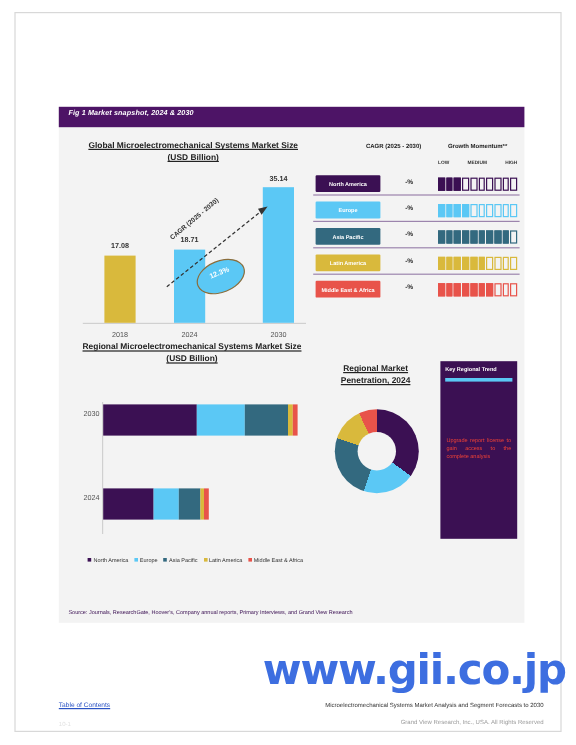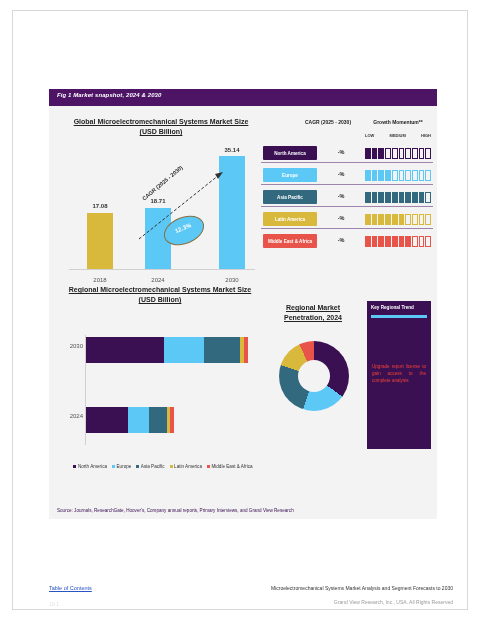--- a/index.html
+++ b/index.html
@@ -612,19 +612,20 @@
 
     <div class="trendbox">
       <div class="trend-title">Key Regional Trend</div>
       <div class="trend-rule"></div>
       <div class="trend-body">Upgrade report license to gain access to the complete analysis</div>
     </div>
 
     <div class="source">Source: Journals, ResearchGate, Hoover's, Company annual reports, Primary Interviews, and Grand View Research</div>
   </div>
 
+  <div class="watermark">www.gii.co.jp</div>
 
   <a class="toc" href="#">Table of Contents</a>
   <div class="foot-right">Microelectromechanical Systems Market Analysis and Segment Forecasts to 2030</div>
   <div class="foot-rights">Grand View Research, Inc., USA. All Rights Reserved</div>
   <div class="pagenum">10-1</div>
 
 </div>
 
 </body></html>

